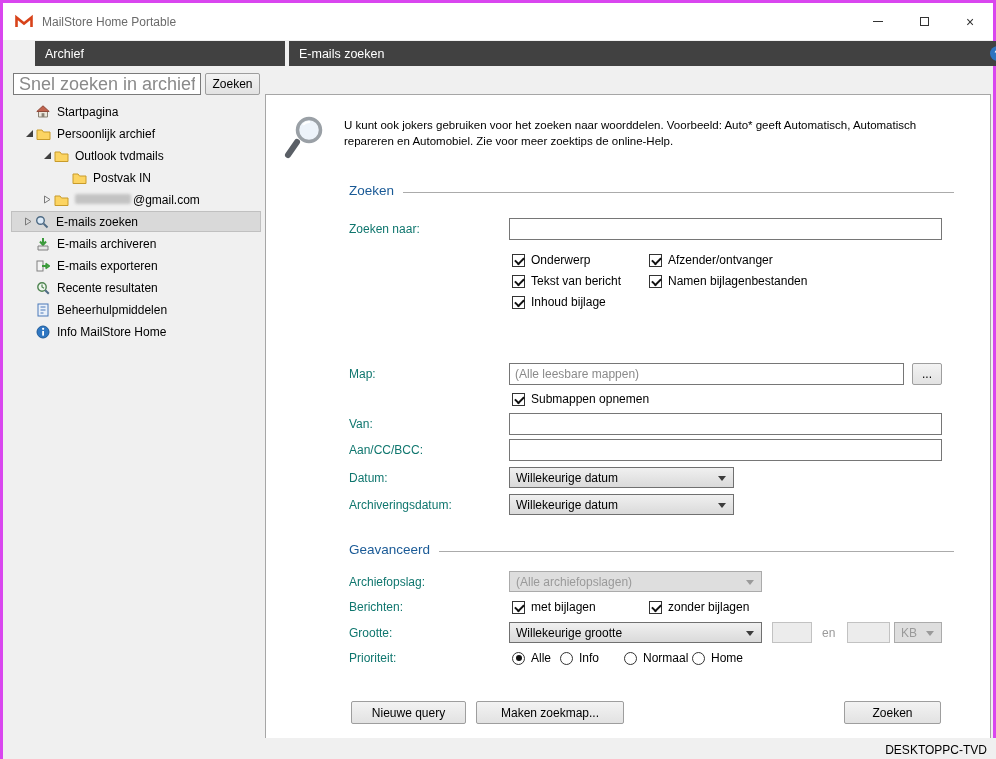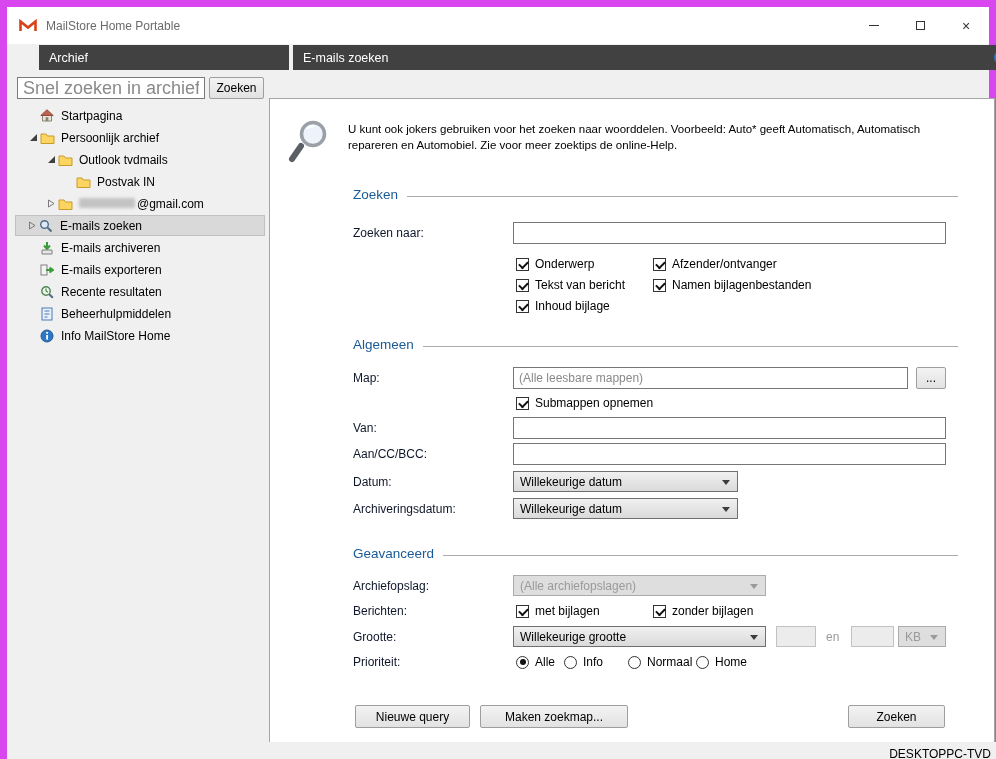--- a/index.html
+++ b/index.html
@@ -1,20 +1,20 @@
 <!DOCTYPE html>
 <html style="--header_bg: #414141; --accent: #1a5a96; --selected_bg: #d9d9d9; --folder_fill: #fcd462; --help_bg: #2f74c0;"><head>
 <meta charset="utf-8">
 <style>
   * { box-sizing: border-box; }
   html,body { margin:0; padding:0; background:#ffffff; }
   body { width:996px; height:759px; overflow:hidden; font-family:"Liberation Sans", sans-serif; }
 
   .window { position:relative; width:996px; height:759px; background:#f0f0f0;
-            border:7px solid #d946ef; }
+            border:3px solid #d946ef; }
 
   
   .titlebar { position:absolute; left:0; top:0; width:100%; height:37px; background:#ffffff;
               display:flex; align-items:center; }
   .app-logo { margin-left:11px; display:flex; align-items:center; }
   .app-title { margin-left:8px; font-size:12px; color:#6b6b6b; }
   .win-controls { position:absolute; right:0; top:0; height:37px; display:flex; }
   .wc { width:46px; height:37px; display:flex; align-items:center; justify-content:center; color:#333; }
   .wc-min-glyph { width:10px; height:1px; background:#333; display:block; }
   .wc-max-glyph { width:9px; height:9px; border:1px solid #333; display:block; }
@@ -52,21 +52,21 @@
   
   .main { position:absolute; left:262px; top:63px; width:726px; height:672px; background:#ffffff;
           border:1px solid #a6a6a6;margin-top:28px; }
   .big-magnifier { position:absolute; left:18px; top:20px; }
   .intro { position:absolute; left:78px; top:22px; width:614px; font-size:11.5px; line-height:16px; color:#000; }
 
   .sect { position:absolute; left:83px; width:605px; display:flex; align-items:center;
           color:var(--accent,#1a5a96); font-size:13.5px; }
   .sect .rule { flex:1; height:1px; background:#ababab; margin-left:9px; margin-top:3px; }
 
-  .lbl { position:absolute; font-size:12px; color:#0f172a; white-space:nowrap; }
+  .lbl { position:absolute; font-size:12px; color:#0f766e; white-space:nowrap; }
   .inp { position:absolute; border:1px solid #767676; background:#fff; font-family:inherit;
          font-size:12px; padding:0 5px; outline:none; }
   .inp::placeholder { color:#8a8a8a; }
   .inp.dis { background:#ececec; border-color:#c2c2c2; }
 
   .combo { position:absolute; background:linear-gradient(#f0f0f0,#dadada); border:1px solid #707070;
            display:flex; align-items:center; padding:0 20px 0 6px; font-size:12px; color:#000; }
   .combo::after { content:""; position:absolute; right:7px; top:50%; margin-top:-2px;
                   border-left:4px solid transparent; border-right:4px solid transparent;
                   border-top:5px solid #3c3c3c; }
@@ -302,24 +302,20 @@
     </label>
     <label class="cb" style="left:383px; top:179px">
       <span class="cbbox on"></span>
       <span>Namen bijlagenbestanden</span>
     </label>
     <label class="cb" style="left:246px; top:200px">
       <span class="cbbox on"></span>
       <span>Inhoud bijlage</span>
     </label>
 
-    <div class="sect" style="top:238px">
-      <span>Algemeen</span>
-      <div class="rule"></div>
-    </div>
 
     <span class="lbl" style="left:83px; top:272px">Map:</span>
     <input class="inp" style="left: 243px; top: 268px; width: 395px; height: 22px;" placeholder="(Alle leesbare mappen)">
     <button class="btn mbtn" style="left:646px; top:268px; width:30px; height:22px">...</button>
 
     <label class="cb" style="left:246px; top:297px">
       <span class="cbbox on"></span>
       <span>Submappen opnemen</span>
     </label>
 

